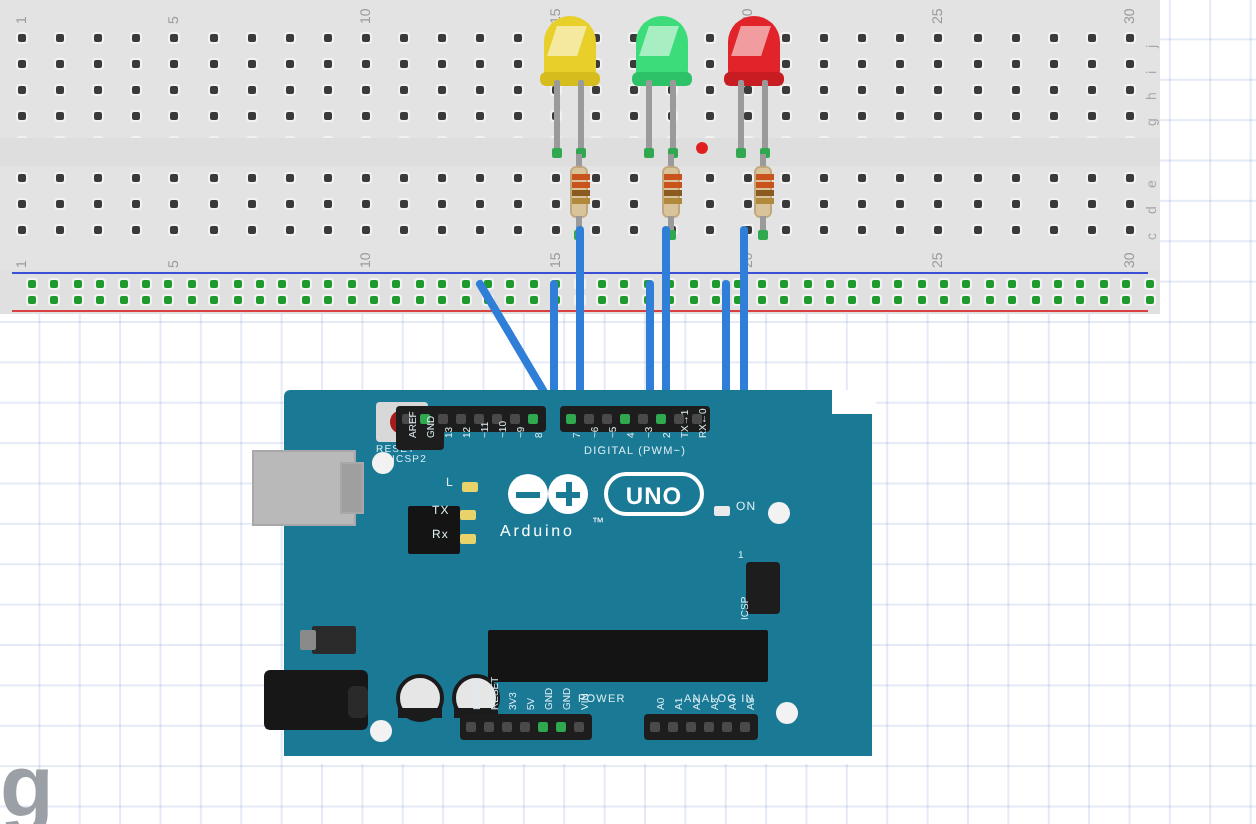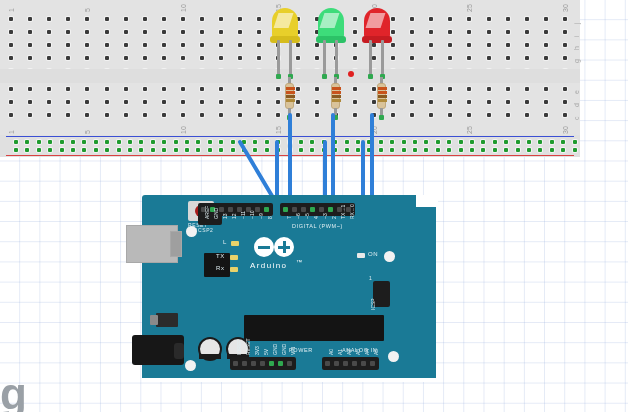--- a/index.html
+++ b/index.html
@@ -656,20 +656,23 @@
     <div class="led-ind" style="left:231px;top:58px;background:#e9e9e9;"></div>
     <div class="seclbl" style="left:242px;top:56px;font-size:6px;">ON</div>
 
     <div class="inf-circle" style="left:128px;top:42px;">
       <i style="left:4px;top:8.5px;width:12px;height:3px;"></i>
     </div>
     <div class="inf-circle" style="left:148px;top:42px;">
       <i style="left:4px;top:8.5px;width:12px;height:3px;"></i>
       <i style="left:8.5px;top:4px;width:3px;height:12px;"></i>
     </div>
+    <div class="uno-oval" style="left:176px;top:41px;">
+      <span>UNO</span>
+    </div>
     <div class="logotext" style="left:124px;top:66px;">Arduino</div>
     <div class="logotext" style="left:170px;top:64px;font-size:6px;letter-spacing:0;">™</div>
 
     <div class="whitebar" style="left:16px;top:183px;width:294px;height:4px;"></div>
 
     <div id="hdr-digital">
         <div class="header" style="left: 72px; top: 8px; width: 75px; height: 13px;"></div>
         <div class="hpin" style="left: 75px; top: 12px;"></div>
         <div class="pinlbl" style="left: 78px; top: 24px;">AREF</div>
         <div class="hpin lit" style="left: 84px; top: 12px;"></div>

